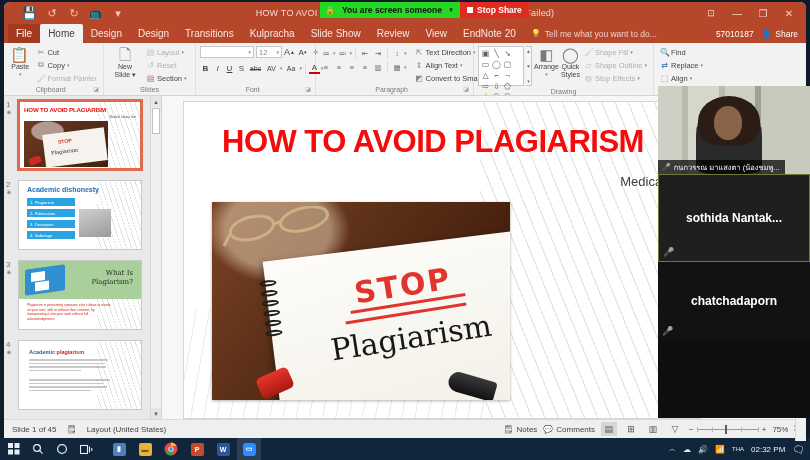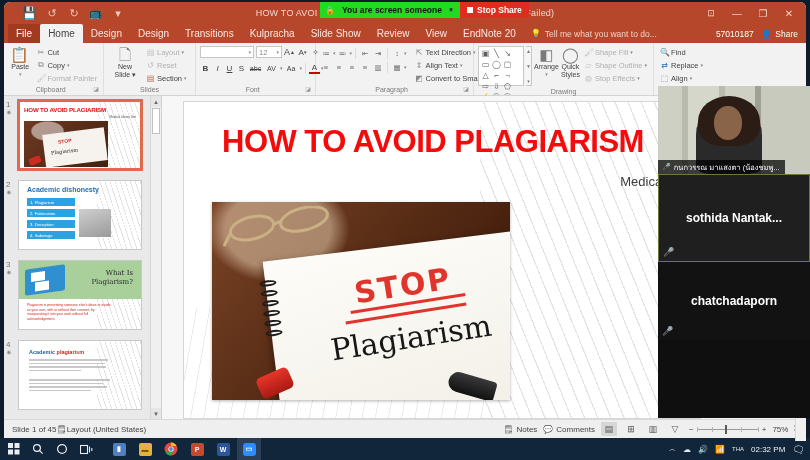--- a/index.html
+++ b/index.html
@@ -453,21 +453,21 @@
   .slide-vscroll .arr.b2 { position: absolute; bottom: 11px; left: 0; right: 0; }
   .slide-vscroll .arr.b3 { position: absolute; bottom: 0; left: 0; right: 0; }
 
   
   .statusbar {
     position: absolute; left: 0; right: 0; bottom: 0; height: 19px;
     background: #efefef; border-top: 1px solid #d9d9d9;
     display: flex; align-items: center;
     font-size: 8px; color: #444;
   }
-  .sb-left { display: flex; align-items: center; padding-left: 8px; }
+  .sb-left { display: flex; align-items: center; gap: 10px; padding-left: 8px; }
   .sb-right {
     margin-left: auto; display: flex; align-items: center;
     gap: 6px; padding-right: 6px;
   }
   .sb-item { display: flex; align-items: center; gap: 3px; }
   .sb-vbtn {
     width: 16px; height: 14px;
     display: flex; align-items: center; justify-content: center;
     font-size: 9px; color: #555;
   }

